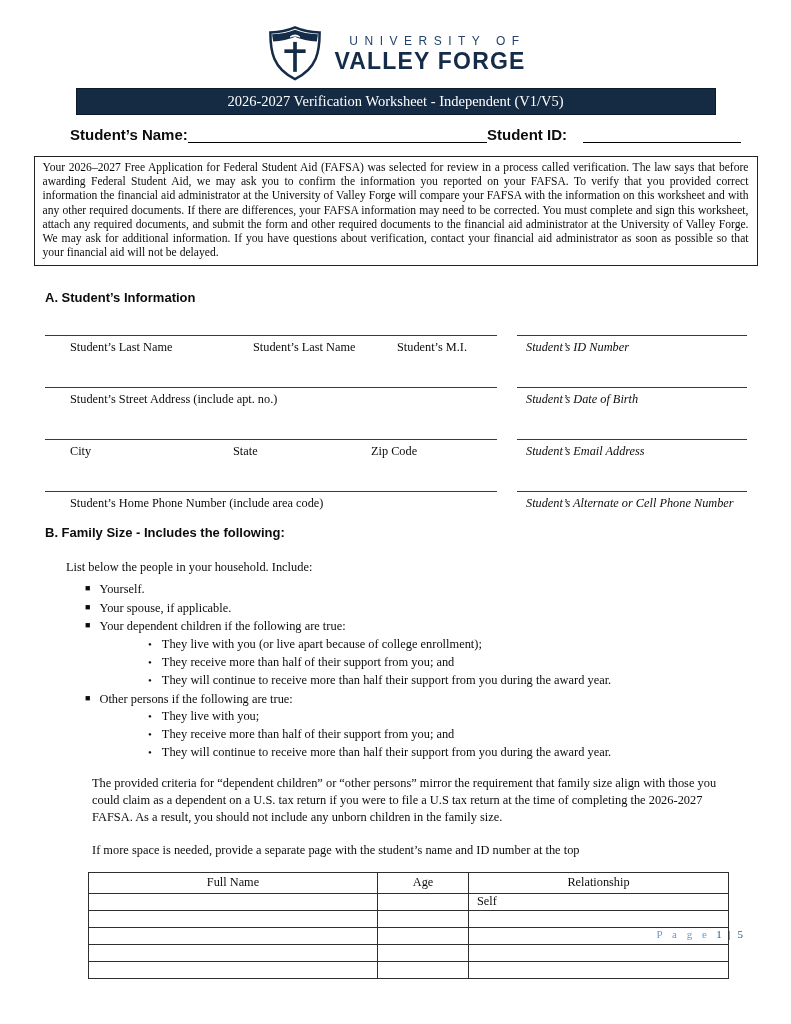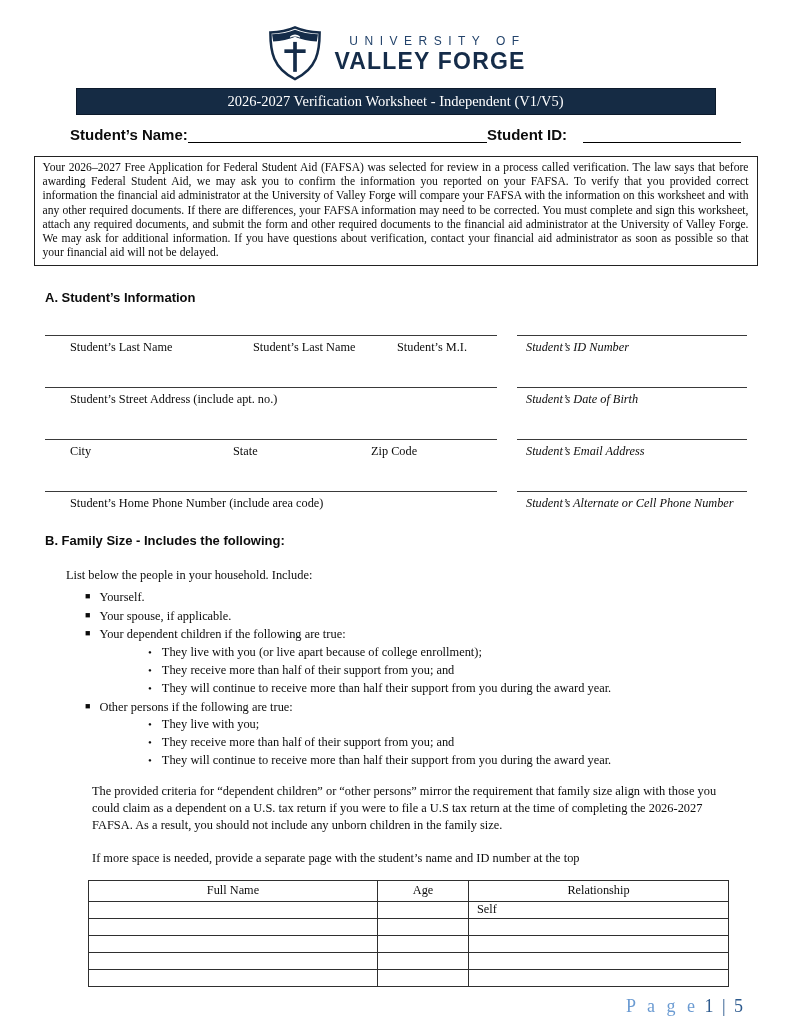--- a/index.html
+++ b/index.html
@@ -77,21 +77,21 @@
 
   
   .fam-table { border-collapse:collapse; margin:14px 0 0 88px; table-layout:fixed; font-size:12.3px; }
   .fam-table th, .fam-table td { border:1px solid #2f2f2f; padding:0 8px; overflow:hidden; }
   .fam-table th { font-weight:normal; text-align:center; height:21px; }
   .fam-table td { height:17px; }
   .col-name { width:289px; } .col-age { width:91px; } .col-rel { width:260px; }
   .self-val { }
 
   
-  .footer { position:absolute; top:996px; right:46px; font-size:18px; white-space:nowrap; }
+  .footer { position:absolute; top:928px; right:46px; font-size:11px; white-space:nowrap; }
   .footer .pg-word { color:#6b9bd2; letter-spacing:3.5px; margin-right:6px; }
   .footer .pg-num  { color:#2d5a8e; letter-spacing:2px; }
 </style>
 </head>
 <body>
 
 <div class="page">
 
   <div class="logo-row">
     <div class="logo-shield">
@@ -166,21 +166,21 @@
         <div class="labels">
           <span>Student’s Home Phone Number (include area code)</span>
         </div>
       </div>
       <div class="cell-right">
         <div class="rlbl">Student’s Alternate or Cell Phone Number</div>
       </div>
     </div>
   </div>
 
-  <div class="sec-heading" style="margin-top:8px;">B. Family Size - Includes the following:</div>
+  <div class="sec-heading" style="margin-top:0px;">B. Family Size - Includes the following:</div>
 
   <div class="b-intro">List below the people in your household. Include:</div>
 
   <ul class="blist">
     <li><span class="sq">■</span><span>Yourself.</span></li>
     <li><span class="sq">■</span><span>Your spouse, if applicable.</span></li>
     <li><span class="sq">■</span><span>Your dependent children if the following are true:</span>
       <ul class="sublist">
         <li><span class="dot">•</span><span>They live with you (or live apart because of college enrollment);</span></li>
         <li><span class="dot">•</span><span>They receive more than half of their support from you; and</span></li>

